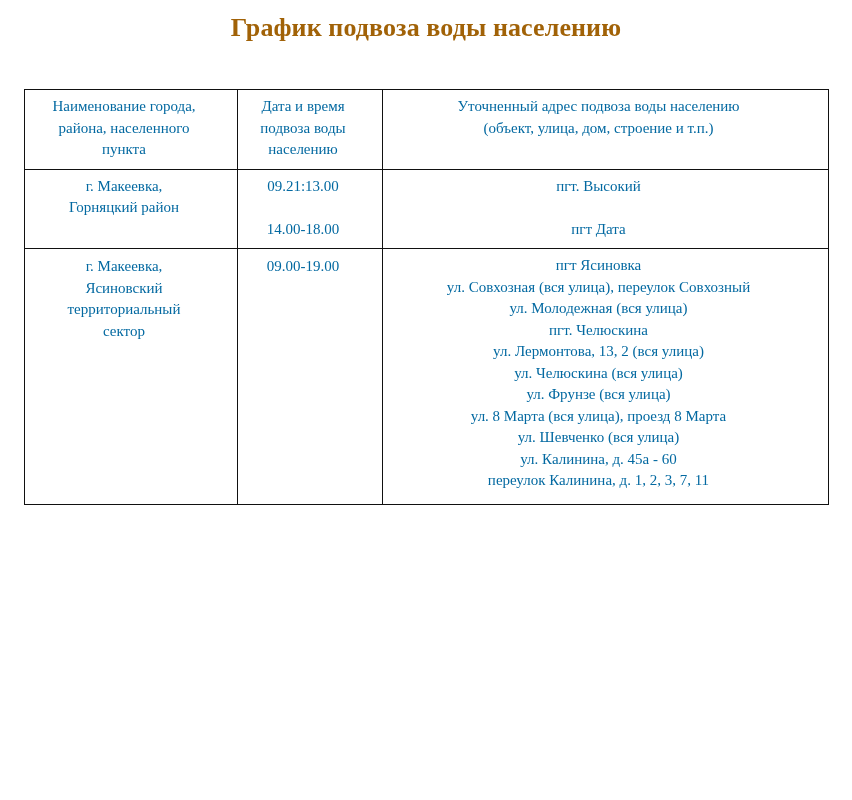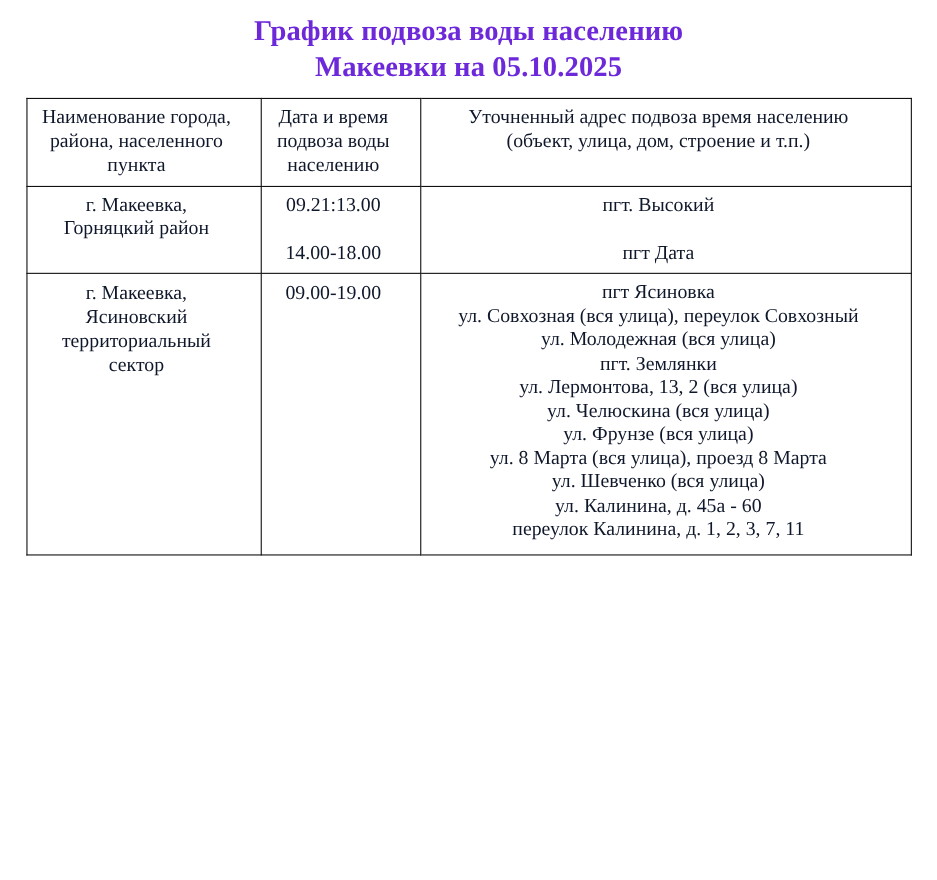--- a/index.html
+++ b/index.html
@@ -28,45 +28,45 @@
   .doc-title {
     position: absolute;
     left: 0;
     top: 11px;
     width: 852px;
     text-align: center;
     font-weight: bold;
     font-size: 26px;
     line-height: 33px;
     letter-spacing: 0.1px;
-    color: #6d28d9;
+    color: #a16207;
   }
   .doc-title .title-line {
     display: block;
     white-space: nowrap;
   }
 
   
   .schedule-table {
     position: absolute;
     left: 24px;
     top: 89px;
     width: 804px;
     border-collapse: collapse;
     table-layout: fixed;
     background: #ffffff;
   }
   .schedule-table td {
     border: 1.6px solid #111111;
     vertical-align: top;
     padding: 6px 20px 8px 6px;
-    font-size: 18px;
+    font-size: 15px;
     line-height: 21.5px;
     text-align: center;
-    color: #0f172a;
+    color: #0369a1;
   }
 
   col.col-place   { width: 213px; }
   col.col-time    { width: 145px; }
   col.col-address { width: 446px; }
 
   
   .head-cell {
     height: 64px;
   }
@@ -99,21 +99,20 @@
   .row-2 .time-cell { padding-top: 7px; }
   .row-2 .address-cell { padding-top: 6px; }
 </style>
 </head>
 <body>
 
 <div class="page">
 
   <div class="doc-title">
     <span class="title-line">График подвоза воды населению</span>
-    <span class="title-line">Макеевки на 05.10.2025</span>
   </div>
 
   <table class="schedule-table">
     <colgroup>
       <col class="col-place">
       <col class="col-time">
       <col class="col-address">
     </colgroup>
     <tbody>
 
@@ -122,21 +121,21 @@
           <span class="cell-line">Наименование города,</span>
           <span class="cell-line">района, населенного</span>
           <span class="cell-line">пункта</span>
         </td>
         <td class="head-cell">
           <span class="cell-line">Дата и время</span>
           <span class="cell-line">подвоза воды</span>
           <span class="cell-line">населению</span>
         </td>
         <td class="head-cell">
-          <span class="cell-line">Уточненный адрес подвоза время населению</span>
+          <span class="cell-line">Уточненный адрес подвоза воды населению</span>
           <span class="cell-line">(объект, улица, дом, строение и т.п.)</span>
         </td>
       </tr>
 
       <tr class="row-1">
         <td class="place-cell">
           <span class="cell-line">г. Макеевка,</span>
           <span class="cell-line">Горняцкий район</span>
         </td>
         <td class="time-cell">
@@ -158,21 +157,21 @@
           <span class="cell-line">территориальный</span>
           <span class="cell-line">сектор</span>
         </td>
         <td class="time-cell">
           <span class="cell-line">09.00-19.00</span>
         </td>
         <td class="address-cell">
           <span class="cell-line">пгт Ясиновка</span>
           <span class="cell-line">ул. Совхозная (вся улица), переулок Совхозный</span>
           <span class="cell-line">ул. Молодежная (вся улица)</span>
-          <span class="cell-line">пгт. Землянки</span>
+          <span class="cell-line">пгт. Челюскина</span>
           <span class="cell-line">ул. Лермонтова, 13, 2 (вся улица)</span>
           <span class="cell-line">ул. Челюскина (вся улица)</span>
           <span class="cell-line">ул. Фрунзе (вся улица)</span>
           <span class="cell-line">ул. 8 Марта (вся улица), проезд 8 Марта</span>
           <span class="cell-line">ул. Шевченко (вся улица)</span>
           <span class="cell-line">ул. Калинина, д. 45а - 60</span>
           <span class="cell-line">переулок Калинина, д. 1, 2, 3, 7, 11</span>
         </td>
       </tr>
 

